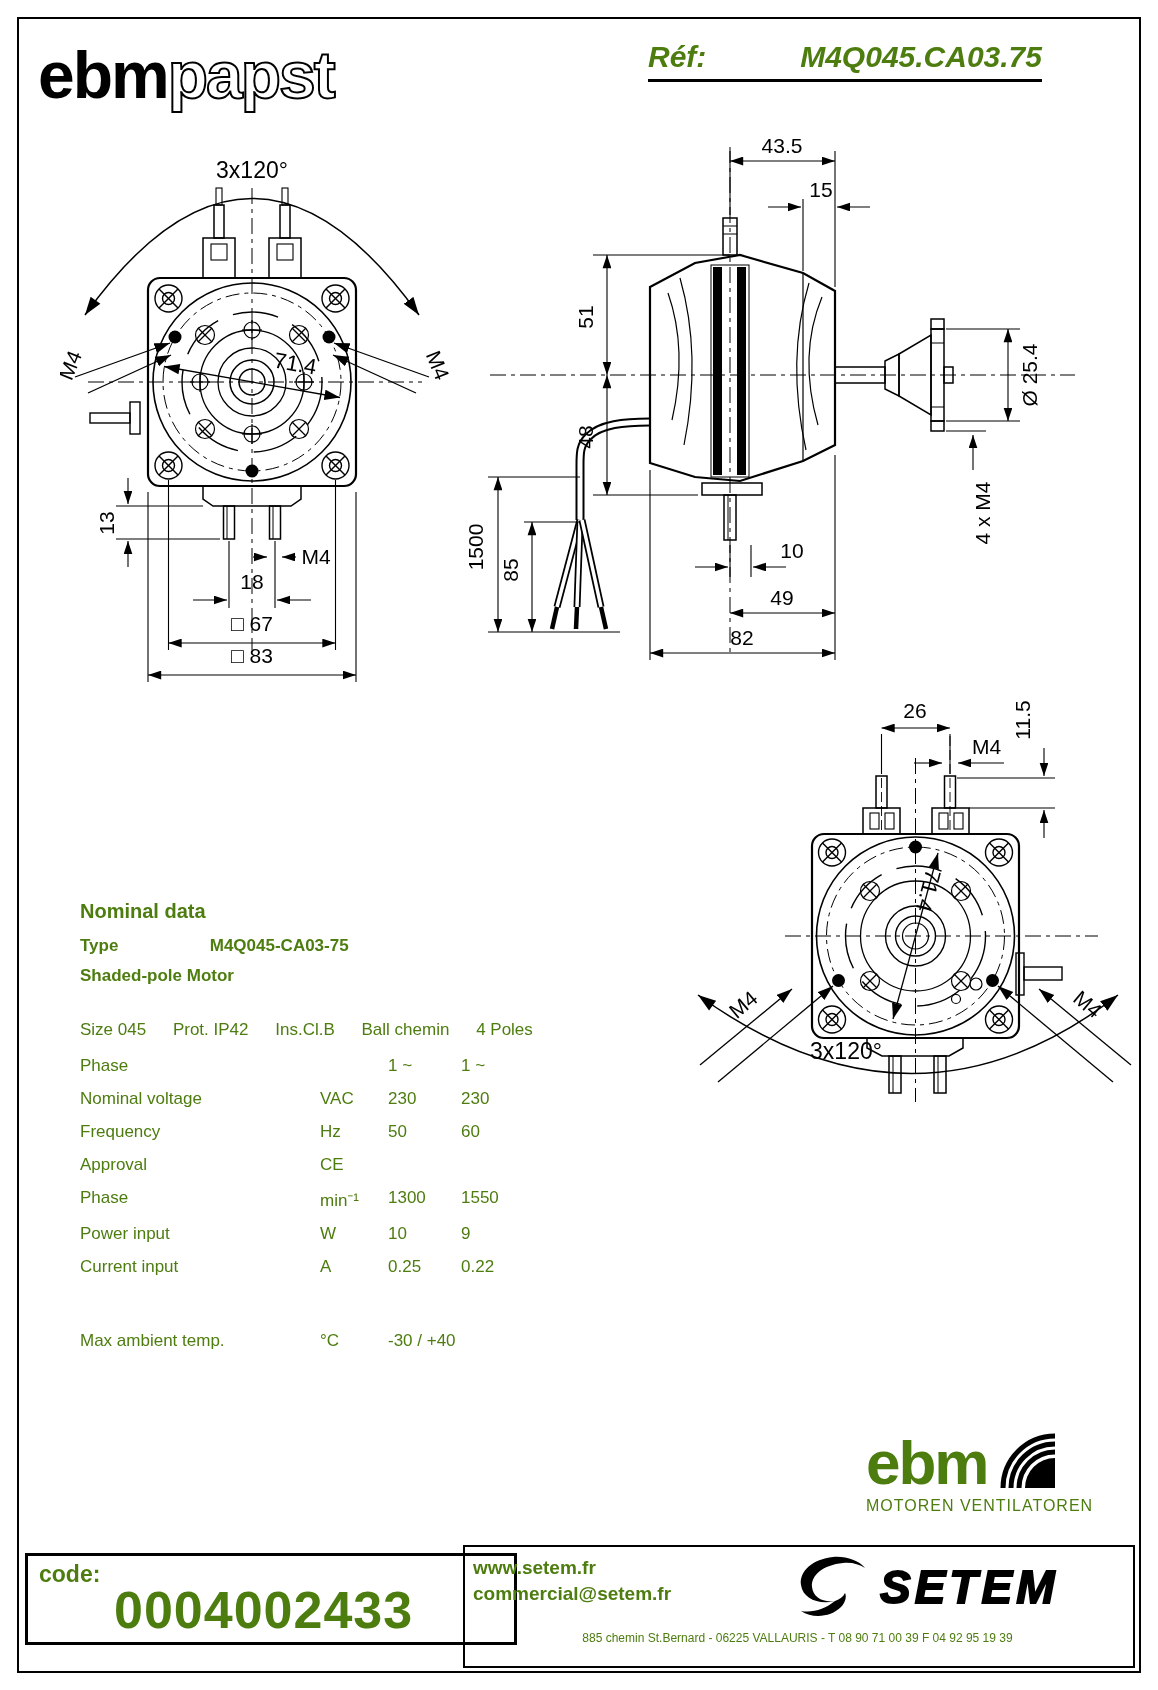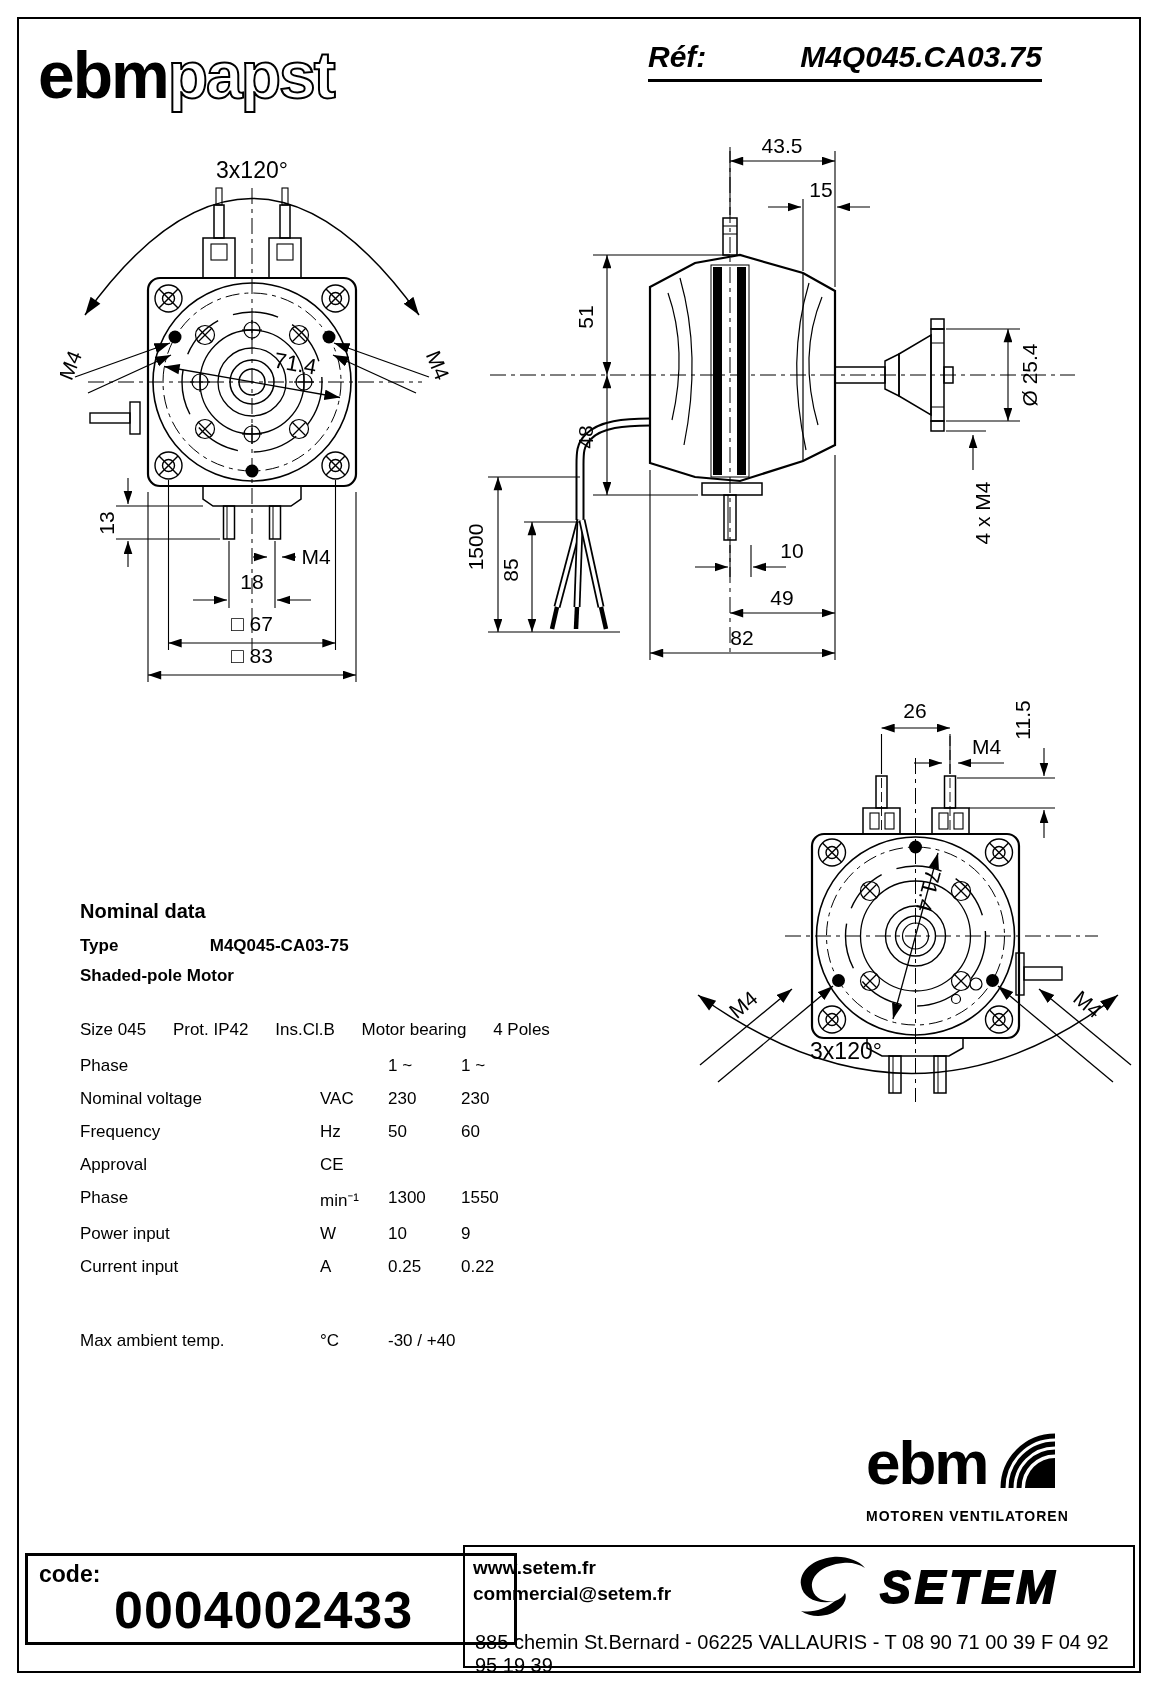--- a/index.html
+++ b/index.html
@@ -1,17 +1,17 @@
 <!DOCTYPE html>
 <html><head>
 <meta charset="utf-8">
 <style>
   html,body{margin:0;padding:0;background:#888;}
   .page{position:relative;width:1158px;height:1690px;background:#fff;overflow:hidden;
-        font-family:"Liberation Sans", sans-serif;color:#000000;}
+        font-family:"Liberation Sans", sans-serif;color:#4d7c0f;}
   .page-border{position:absolute;left:17px;top:17px;width:1124px;height:1656px;
         border:2px solid #000;box-sizing:border-box;}
   
   .logo-svg{position:absolute;left:36px;top:34px;}
   .ref{position:absolute;left:648px;top:40px;width:394px;display:flex;justify-content:space-between;
        font-size:30px;font-weight:bold;font-style:italic;border-bottom:3px solid #000;padding-bottom:5px;gap:13px;}
   
   .dwg{position:absolute;}
   svg text{fill:#000;font-family:"Liberation Sans", sans-serif;}
   .dt{font-size:21px;}
@@ -25,31 +25,31 @@
   .nd-sub{font-weight:bold;margin:0 0 34px 0;}
   .nd-size{margin:0 0 16px 0;}
   .nd-size span{margin-right:22px;}
   .nd-table{display:grid;grid-template-columns:240px 68px 73px 80px;row-gap:13px;}
   .nd-table div{white-space:nowrap;}
   .nd-gap{height:28px;grid-column:1 / 5;}
   
   .ebm-brand{position:absolute;left:866px;top:1428px;width:250px;}
   .ebm-row{display:flex;align-items:flex-end;}
   .ebm-word{font-size:62px;font-weight:bold;letter-spacing:-2px;line-height:58px;}
-  .ebm-tag{font-size:14px;letter-spacing:1px;font-weight:bold;margin-top:16px;}
+  .ebm-tag{font-size:16px;letter-spacing:1px;font-weight:normal;margin-top:5px;}
   
   .code-box{position:absolute;left:25px;top:1553px;width:492px;height:92px;border:3px solid #000;
             box-sizing:border-box;}
   .code-label{position:absolute;left:11px;top:5px;font-size:23px;font-weight:bold;}
   .code-value{position:absolute;left:86px;top:24px;font-size:52px;font-weight:bold;letter-spacing:1px;}
   .footer-box{position:absolute;left:463px;top:1545px;width:672px;height:123px;border:2px solid #000;
               box-sizing:border-box;}
   .contact{position:absolute;left:8px;top:8px;width:260px;text-align:left;font-size:19px;font-weight:bold;line-height:26px;}
   .setem-logo{position:absolute;left:320px;top:4px;}
-  .address{position:absolute;left:10px;top:84px;width:645px;font-size:20px;}
+  .address{position:absolute;left:10px;top:84px;width:645px;text-align:center;font-size:12px;}
 </style>
 </head>
 <body>
 
 <div class="page">
   <div class="page-border"></div>
 
   <svg class="logo-svg" width="340" height="80">
     <text x="2" y="64" font-size="66" font-weight="bold" letter-spacing="-2">
       <tspan>ebm</tspan><tspan fill="#fff" stroke="#000" stroke-width="2">papst</tspan>
@@ -482,21 +482,21 @@
     <p class="nd-title">Nominal data</p>
     <p class="nd-type">
       <span class="lbl">Type</span>
       <span>M4Q045-CA03-75</span>
     </p>
     <p class="nd-sub">Shaded-pole Motor</p>
     <p class="nd-size">
       <span>Size 045</span>
       <span>Prot. IP42</span>
       <span>Ins.Cl.B</span>
-      <span>Motor bearing</span>
+      <span>Ball chemin</span>
       <span>4 Poles</span>
     </p>
     <div class="nd-table">
       <div>Phase</div>
         <div></div>
         <div>1 ~</div>
         <div>1 ~</div>
       <div>Nominal voltage</div>
         <div>VAC</div>
         <div>230</div>

